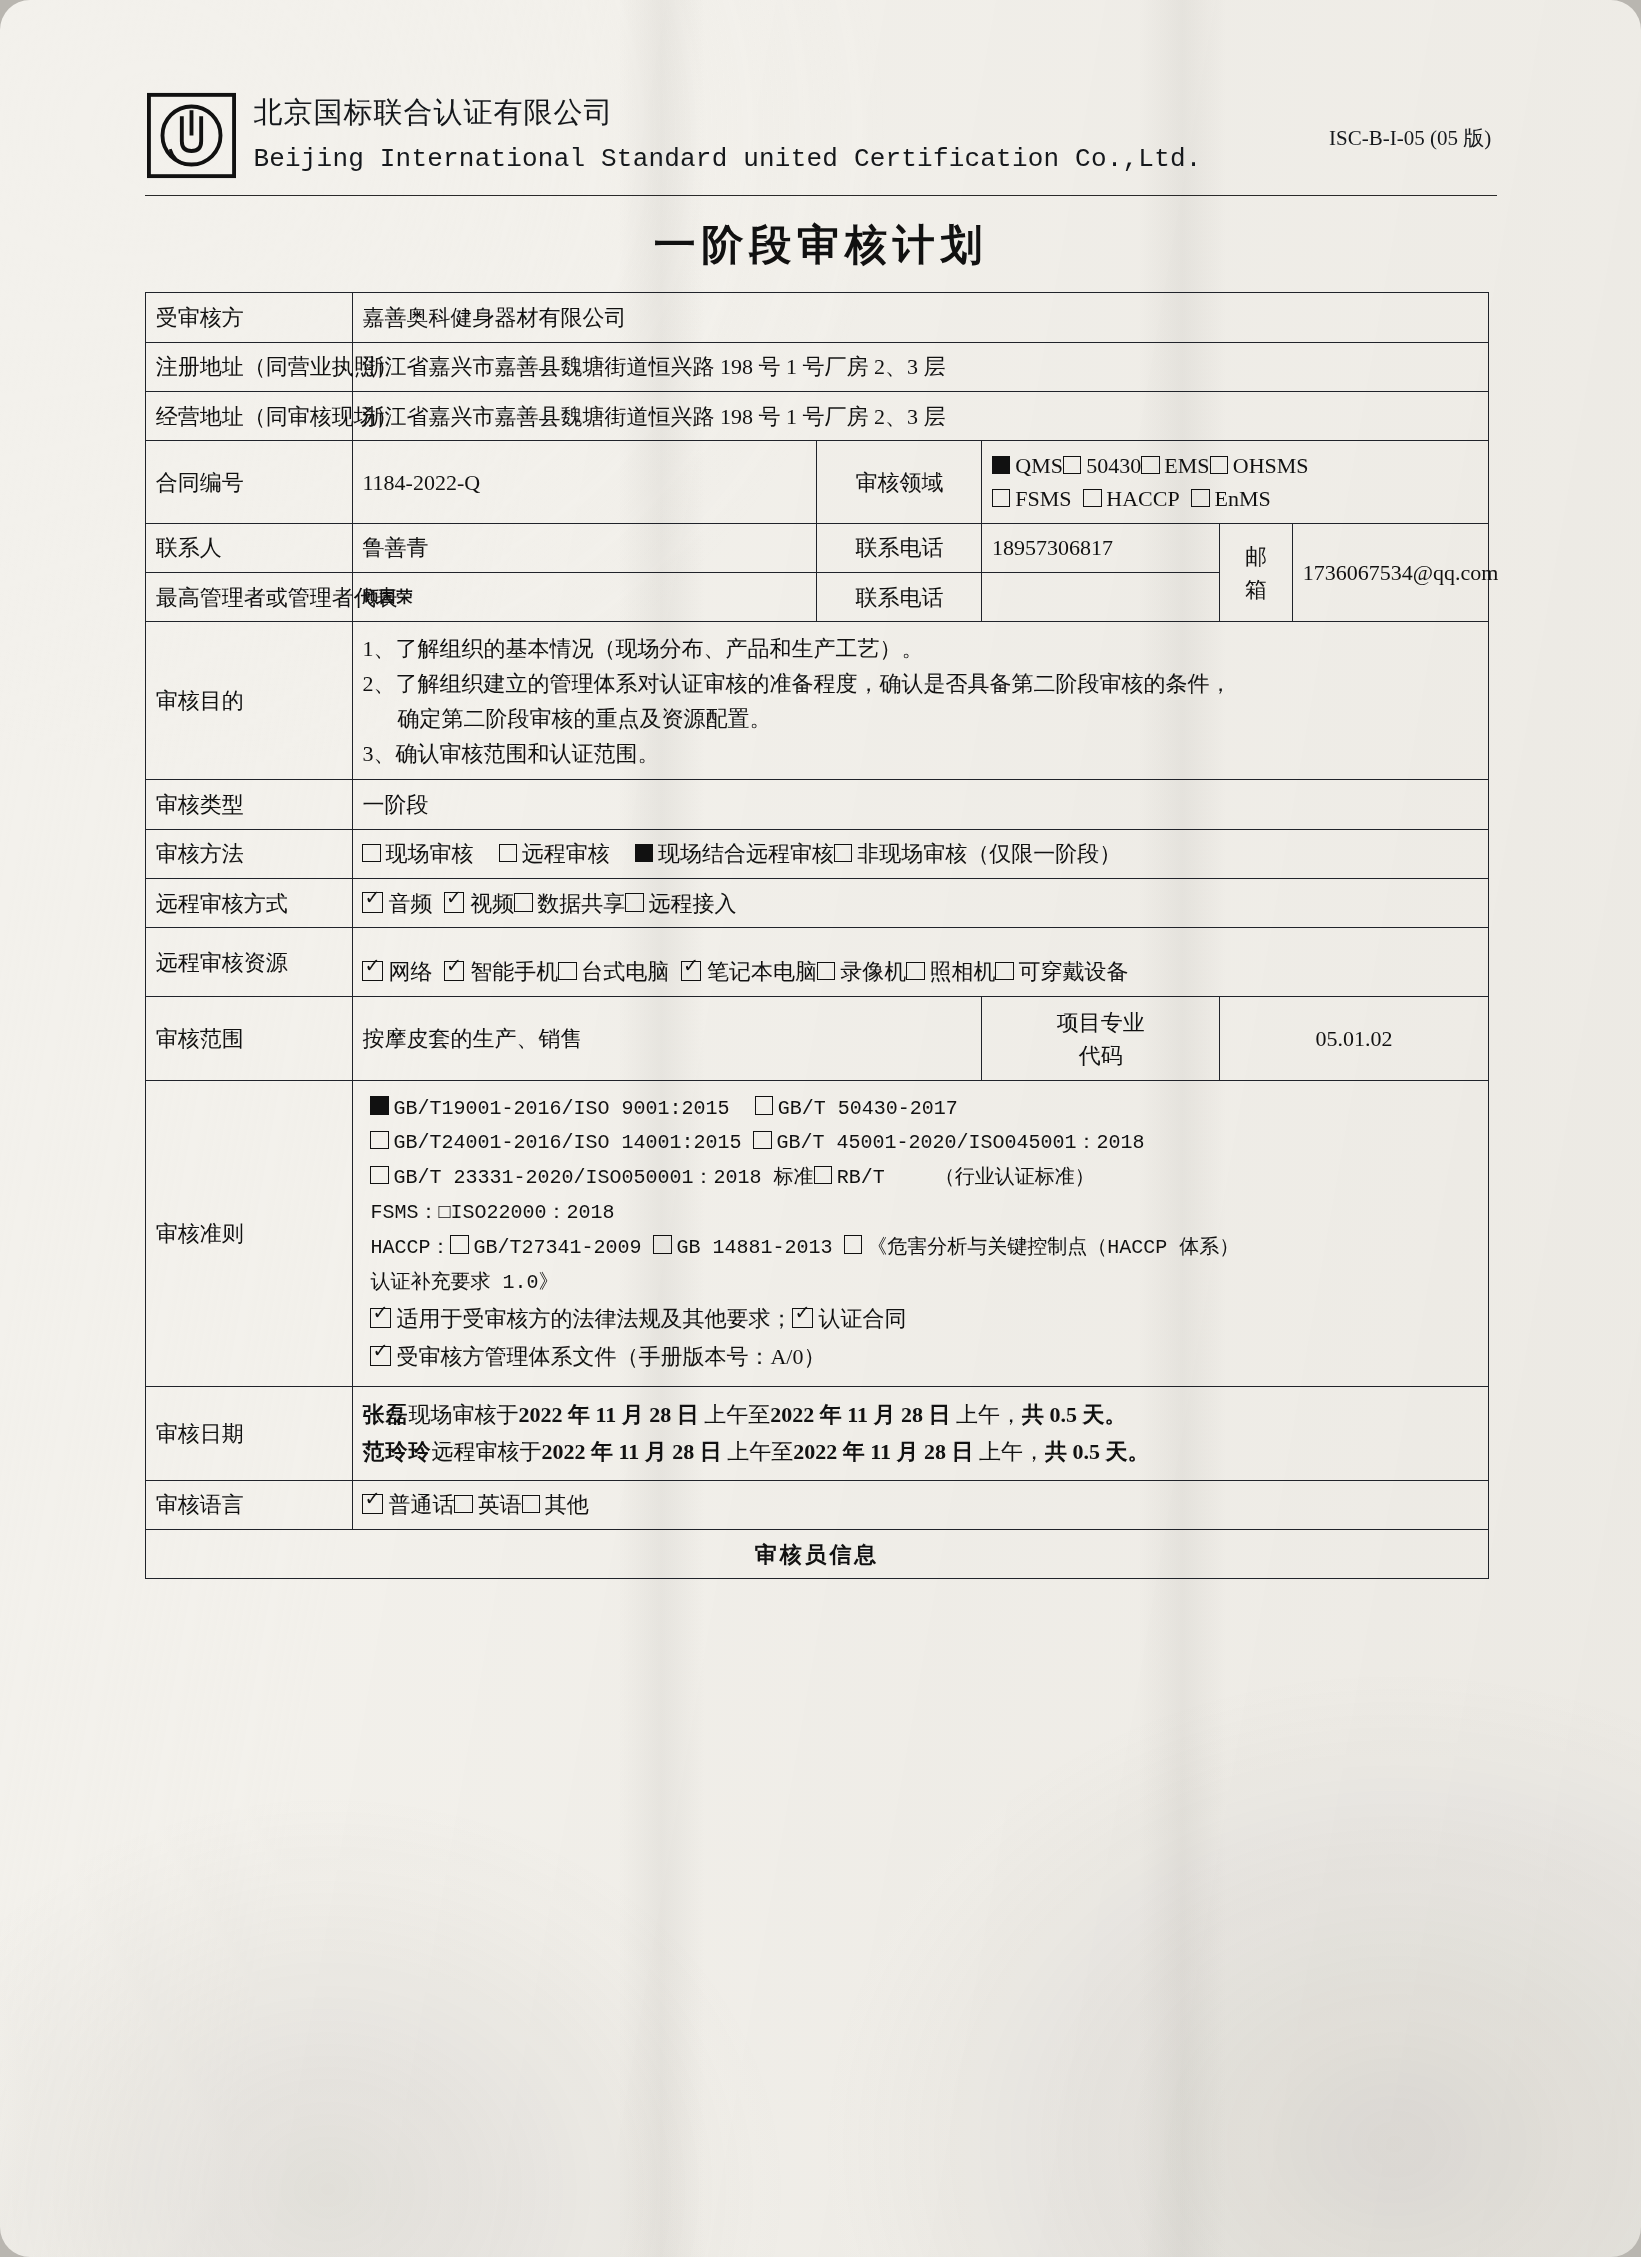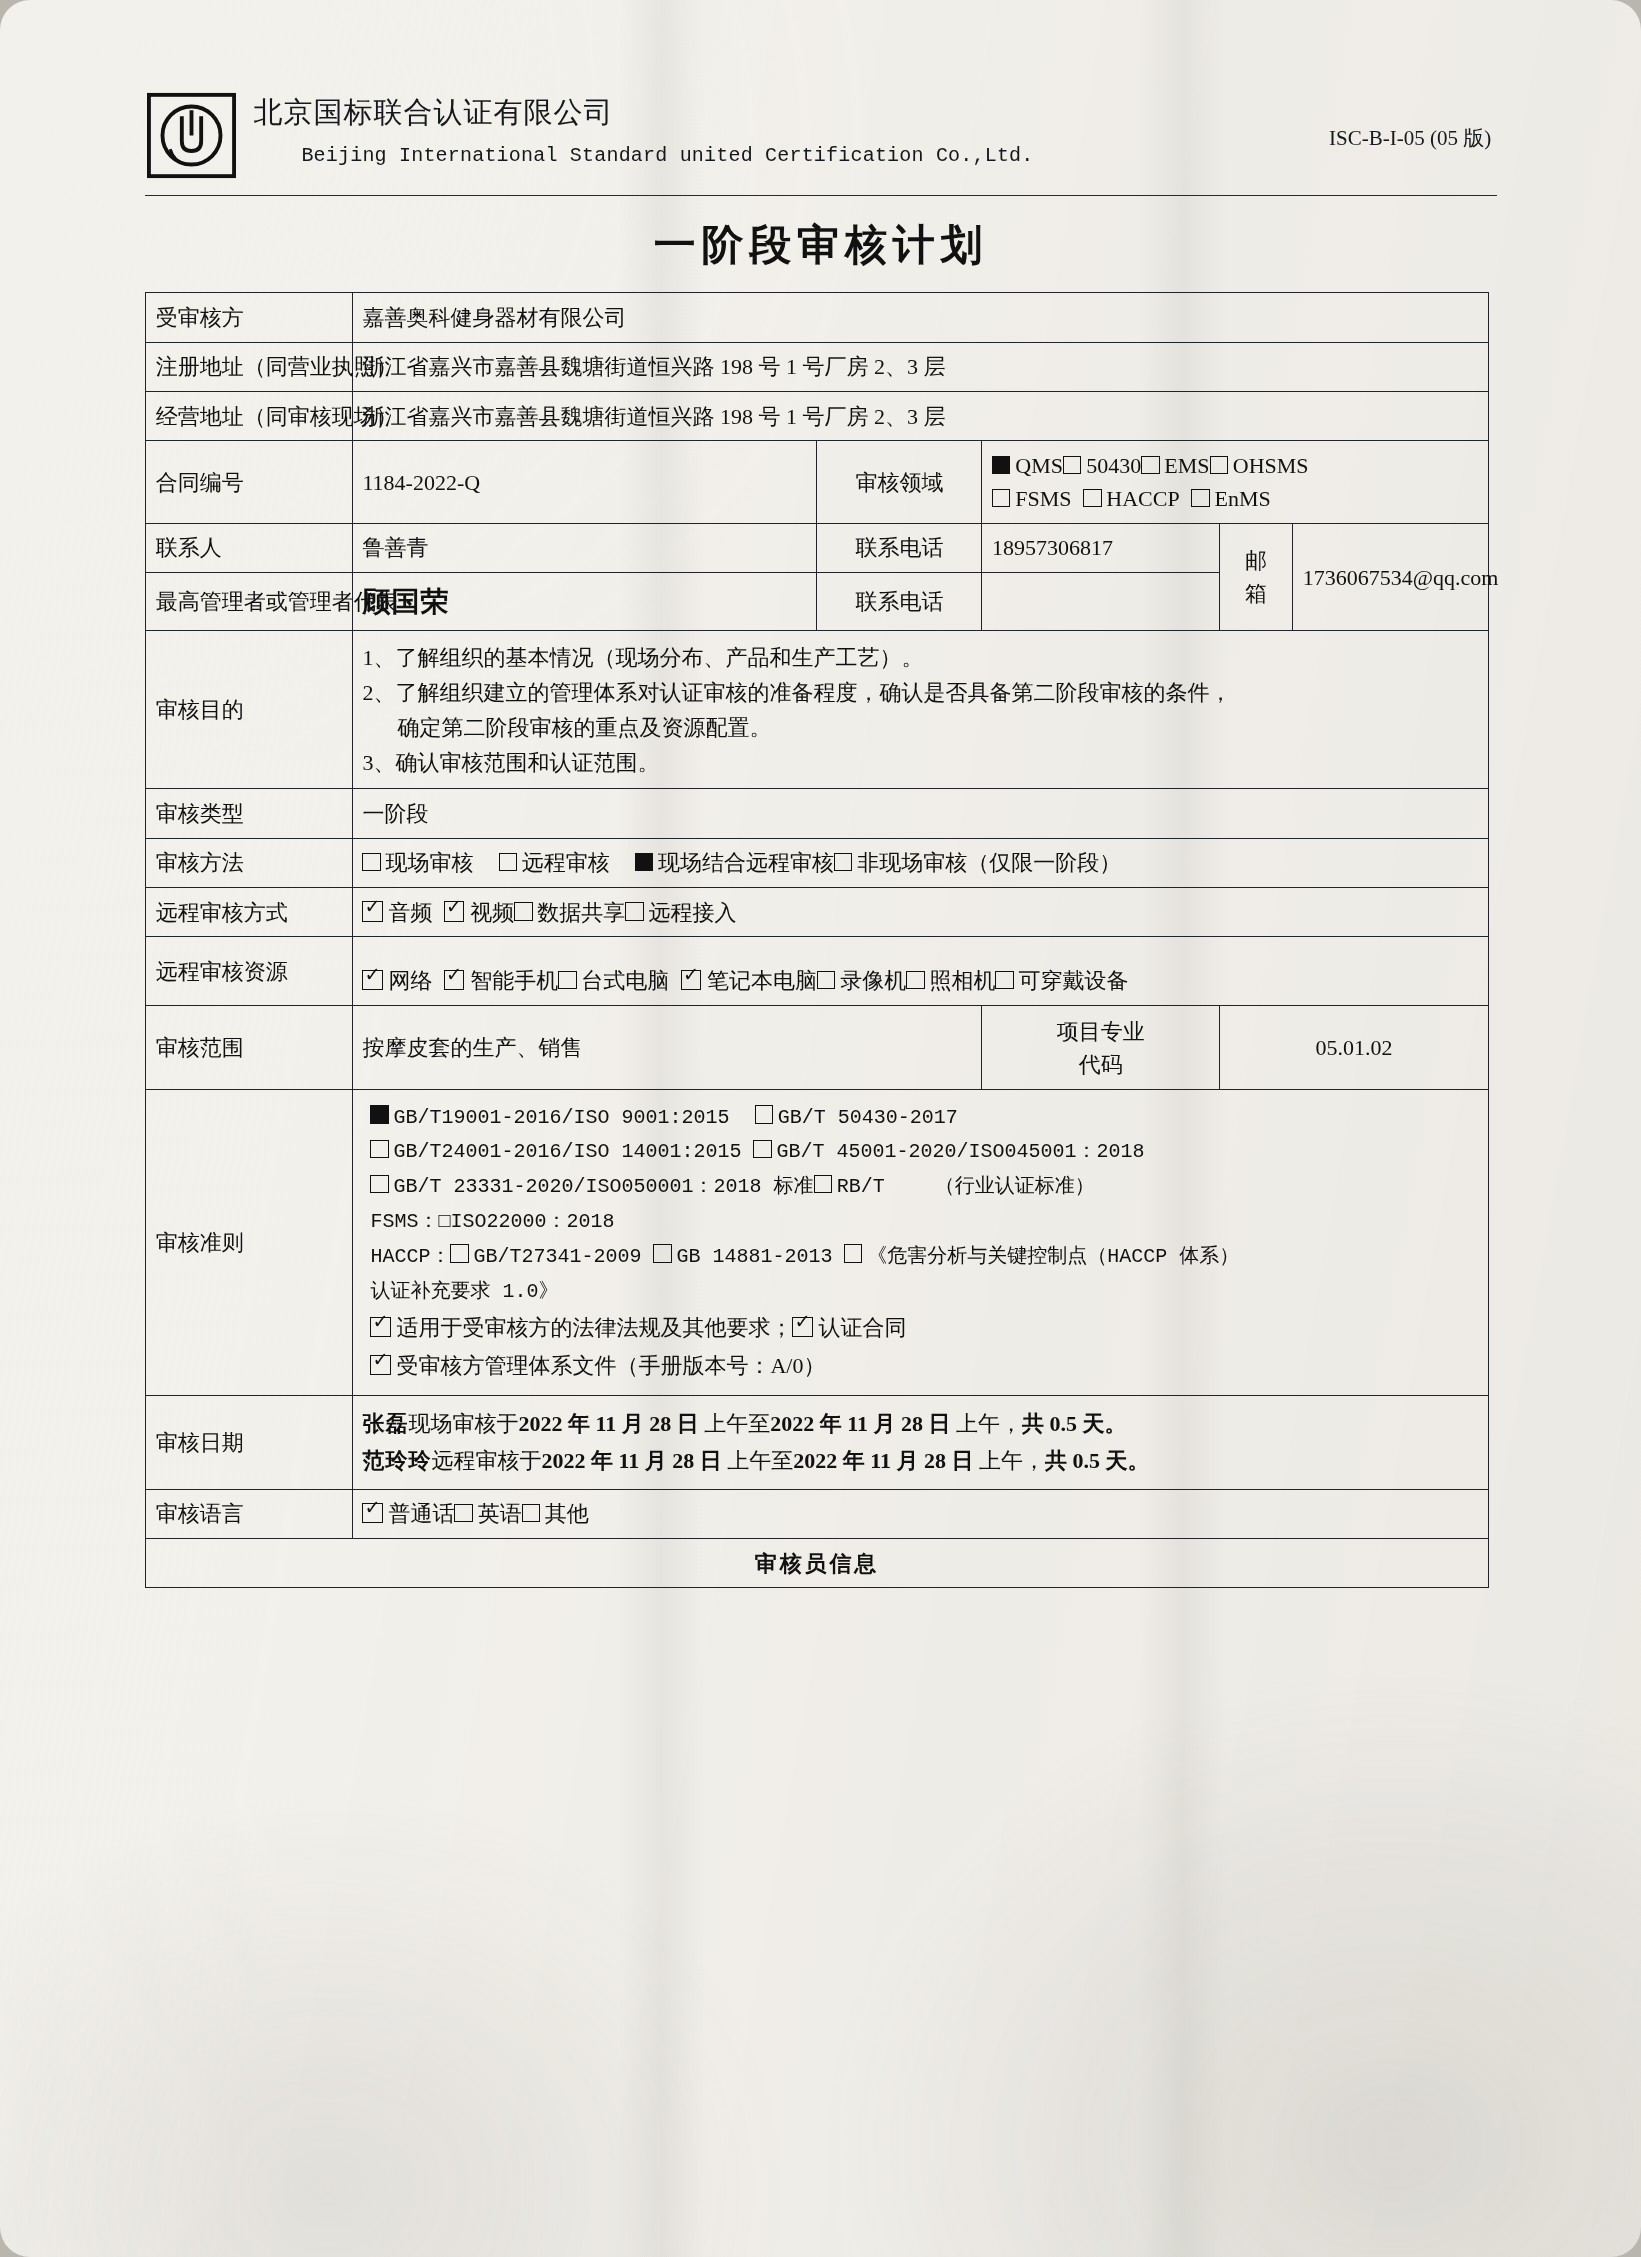--- a/index.html
+++ b/index.html
@@ -64,25 +64,24 @@
     padding-top: 5.8px;
   }
   .org-cn {
     font-family: "Liberation Serif", serif;
     font-size: 29px;
     letter-spacing: 1px;
     color: #15181c;
   }
   .org-en {
     font-family: "Liberation Mono", monospace;
-    font-size: 20px;
+    font-size: 26px;
     letter-spacing: 0.2px;
     margin-top: 11.6px;
     color: #15181c;
-    margin-left: 48px;
   }
   .docnum {
     position: absolute;
     right: 5.8px;
     top: 37px;
     font-size: 21px;
     font-family: "Liberation Serif", serif;
     color: #15181c;
   }
   .hr {
@@ -264,21 +263,21 @@
         <td class="val">18957306817</td>
         <td class="lbl center" rowspan="2">
           <div>邮</div>
               <div>箱</div>
         </td>
         <td class="email-cell" rowspan="2">1736067534@qq.com</td>
       </tr>
 
       <tr>
         <td class="lbl tight">最高管理者或管理者代表</td>
-        <td class="val hand" style="font-size:28px">顾国荣</td>
+        <td class="val hand" style="font-size:16px">顾国荣</td>
         <td class="lbl center">联系电话</td>
         <td class="val"></td>
       </tr>
 
       <tr>
         <td class="lbl">审核目的</td>
         <td class="val objlist" colspan="5">
           <div>1、了解组织的基本情况（现场分布、产品和生产工艺）。</div>
           <div>2、了解组织建立的管理体系对认证审核的准备程度，确认是否具备第二阶段审核的条件，</div>
           <div class="indent">确定第二阶段审核的重点及资源配置。</div>

